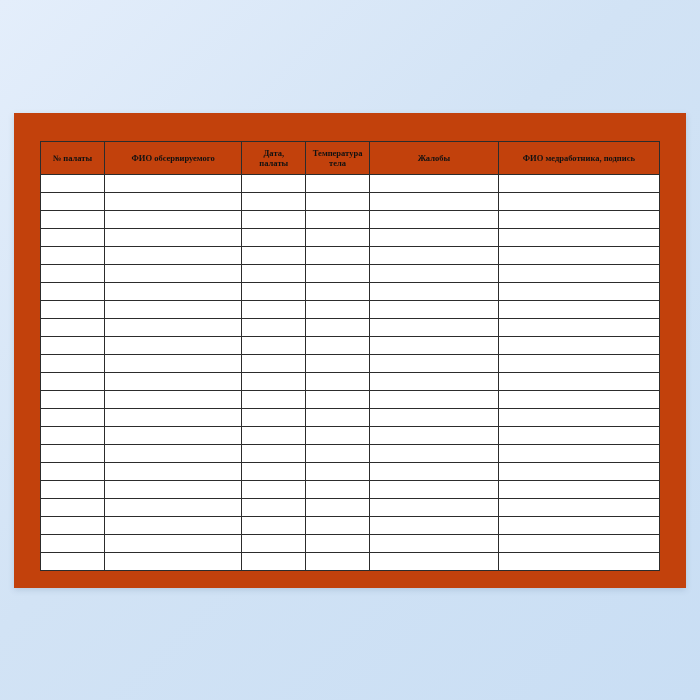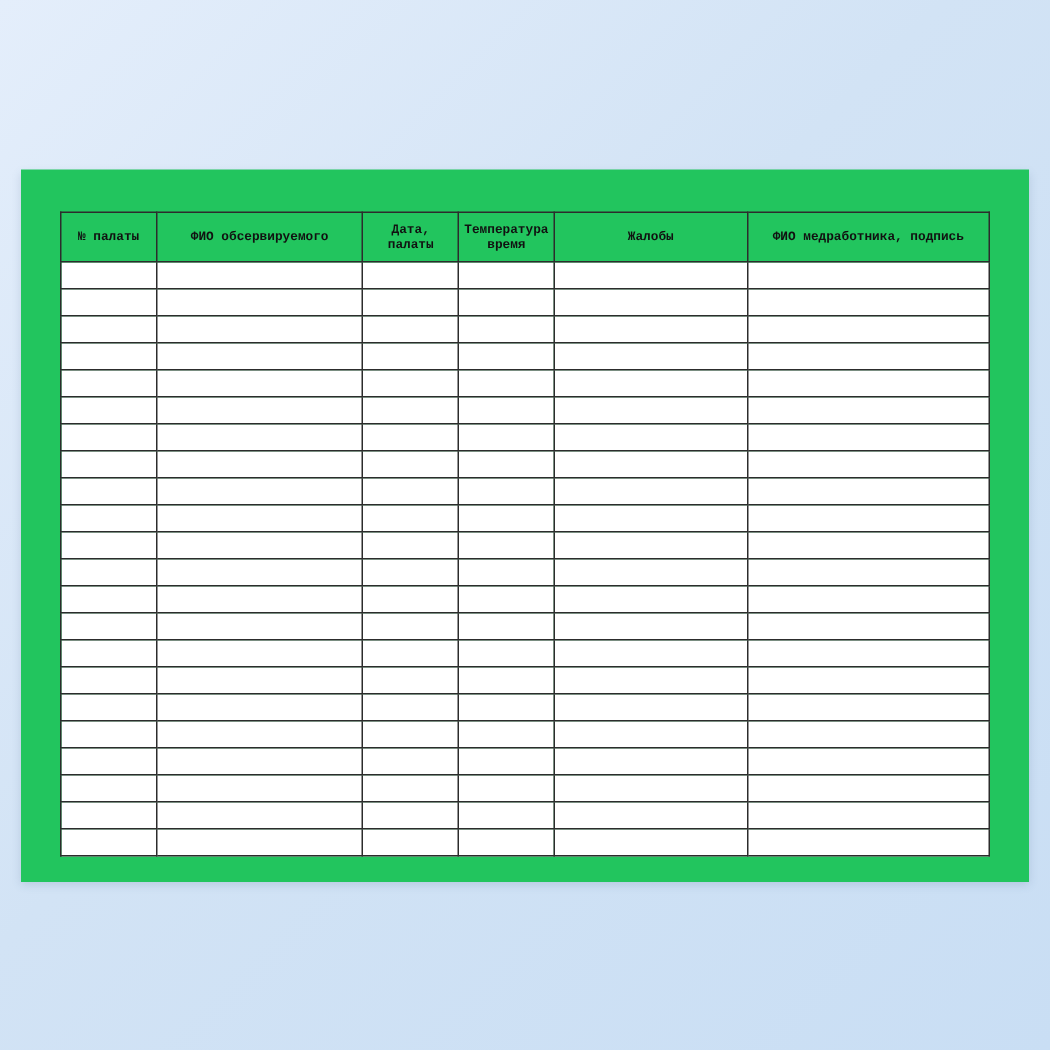--- a/index.html
+++ b/index.html
@@ -17,23 +17,22 @@
     position: absolute;
     inset: 0;
     background: linear-gradient(135deg, #e4eefb 0%, #d2e3f5 45%, #c9def4 100%);
   }
   #sheet {
     position: absolute;
     left: 14px;
     top: 113px;
     width: 672px;
     height: 475px;
-    background: #22c55e;
+    background: #c2410c;
     box-shadow: 0 2px 6px rgba(60, 90, 130, 0.18);
-    font-family: Liberation Mono, monospace;
   }
   #table-wrap {
     position: absolute;
     left: 26px;
     top: 28px;
     right: 26px;
     bottom: 28px;
   }
   table.registry {
     width: 100%;
@@ -84,21 +83,21 @@
           </th>
           <th class="col-name">
             <span>ФИО обсервируемого</span>
           </th>
           <th class="col-date">
             <span>Дата,</span>
             <span class="hdr-line2">палаты</span>
           </th>
           <th class="col-temp">
             <span>Температура</span>
-            <span class="hdr-line2">время</span>
+            <span class="hdr-line2">тела</span>
           </th>
           <th class="col-compl">
             <span>Жалобы</span>
           </th>
           <th class="col-staff">
             <span>ФИО медработника, подпись</span>
           </th>
         </tr>
       </thead>
       <tbody id="registry-body">

